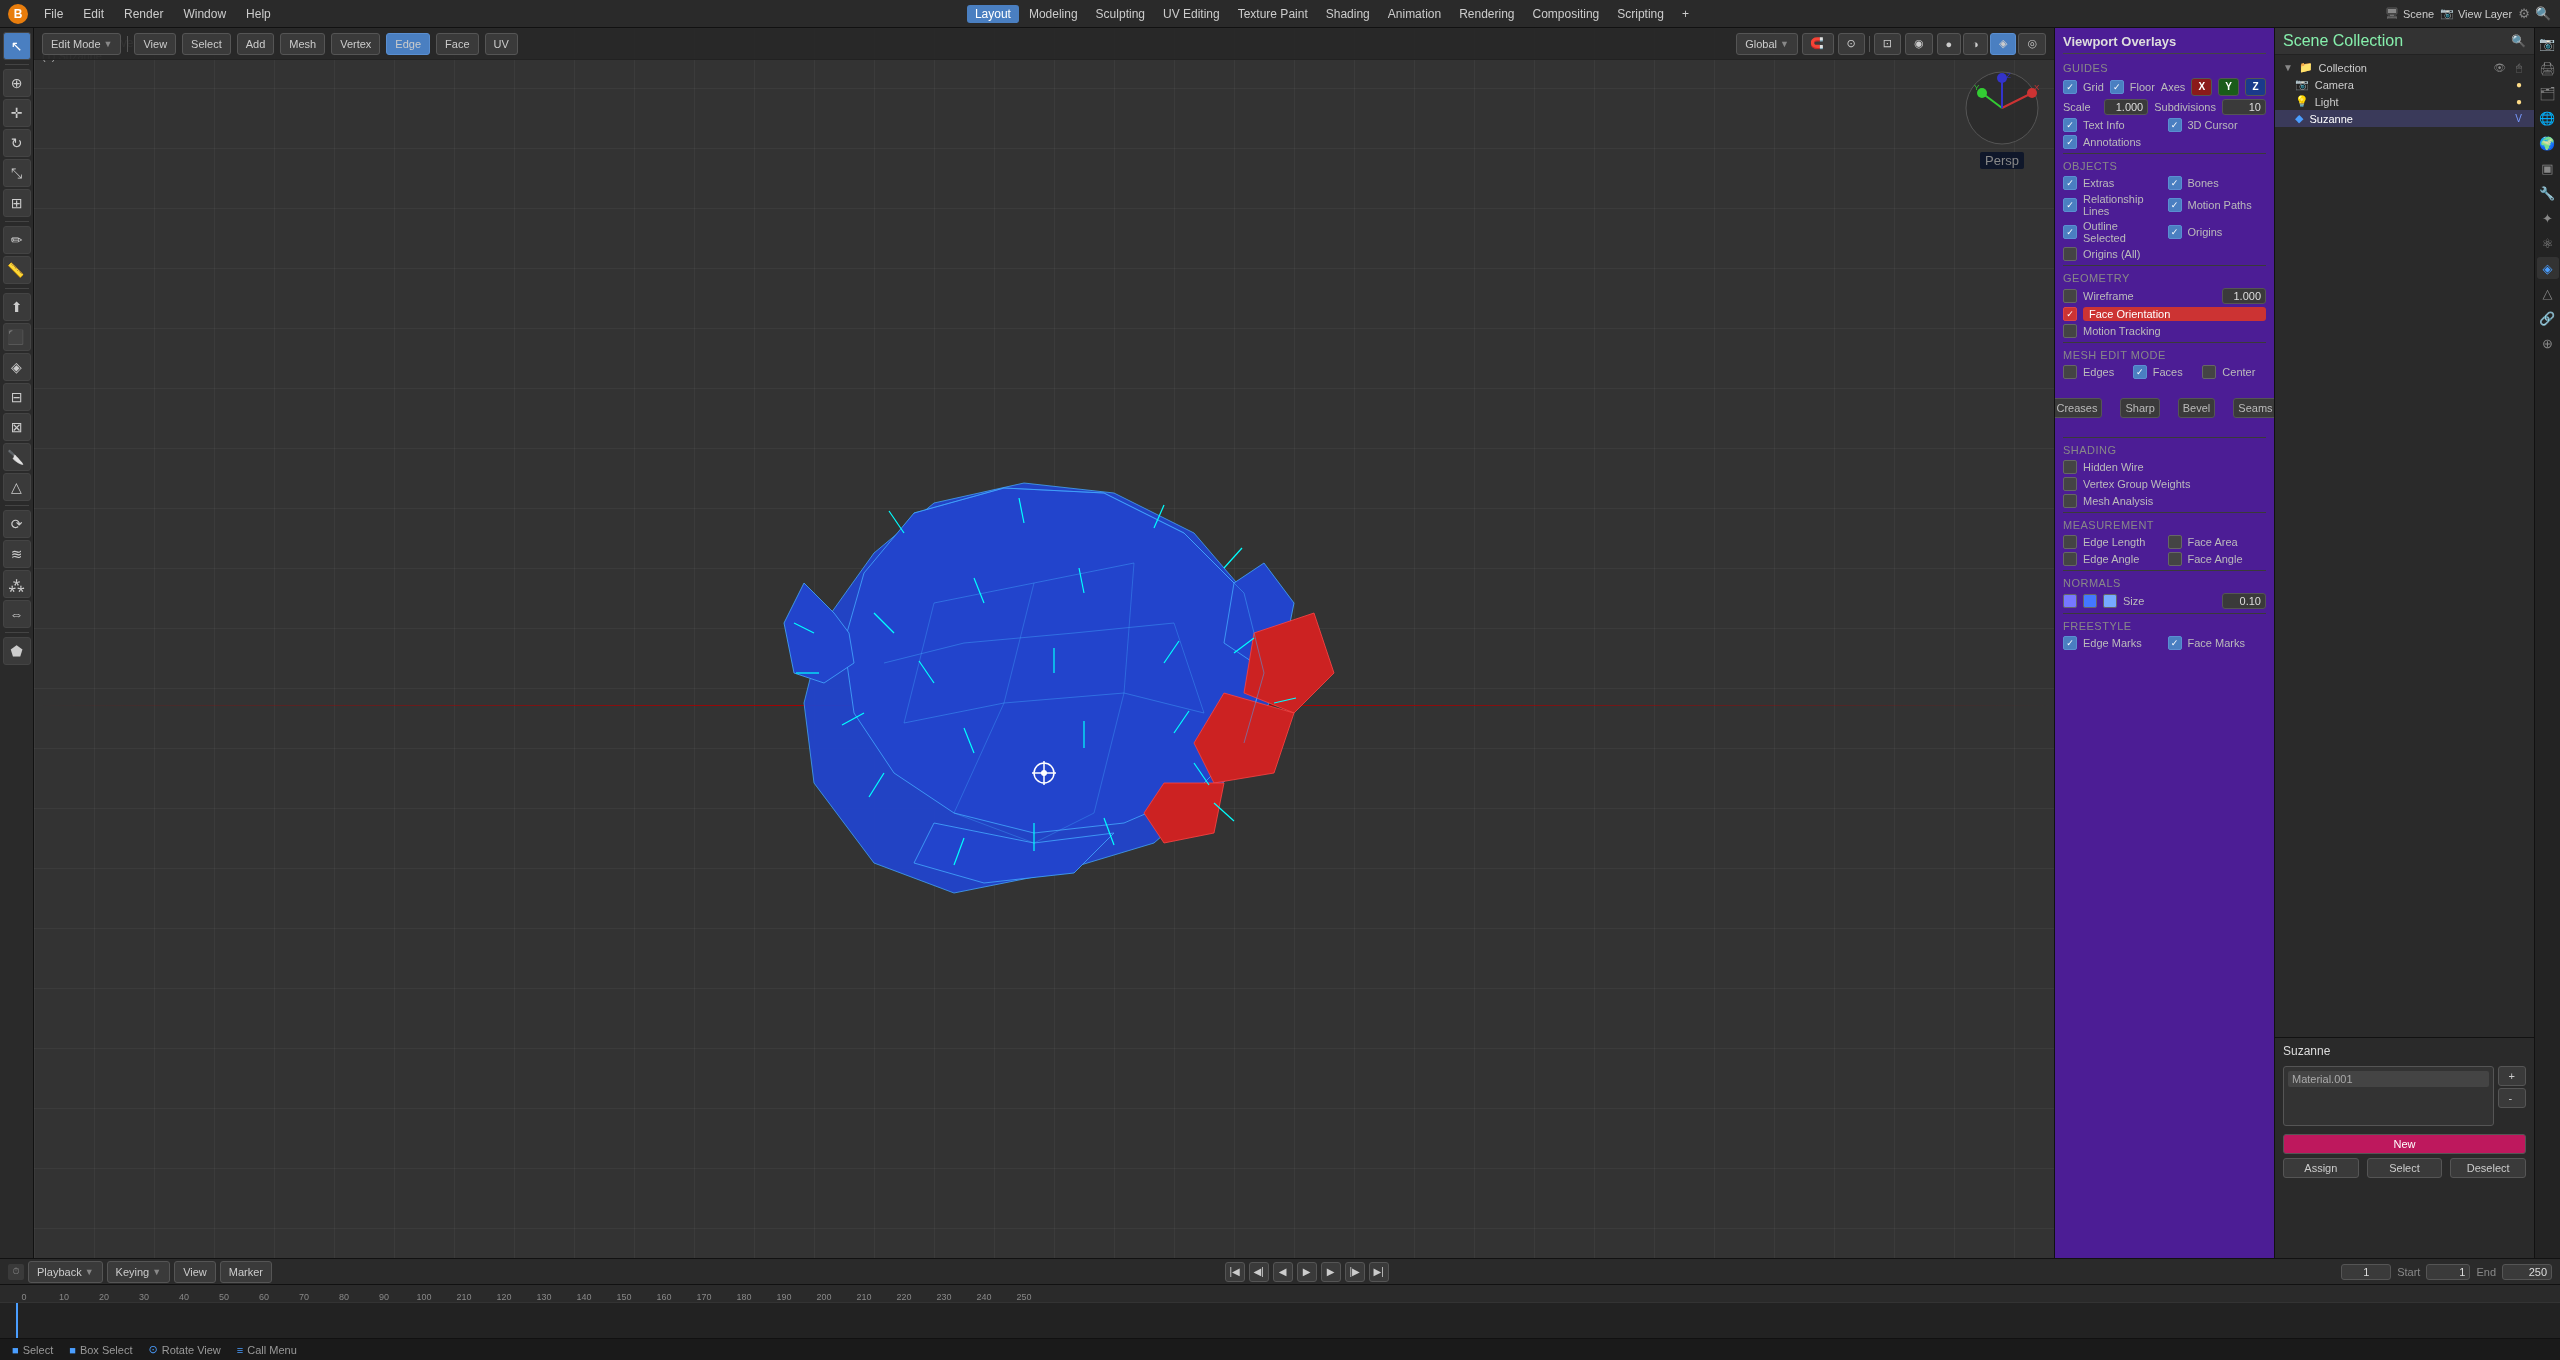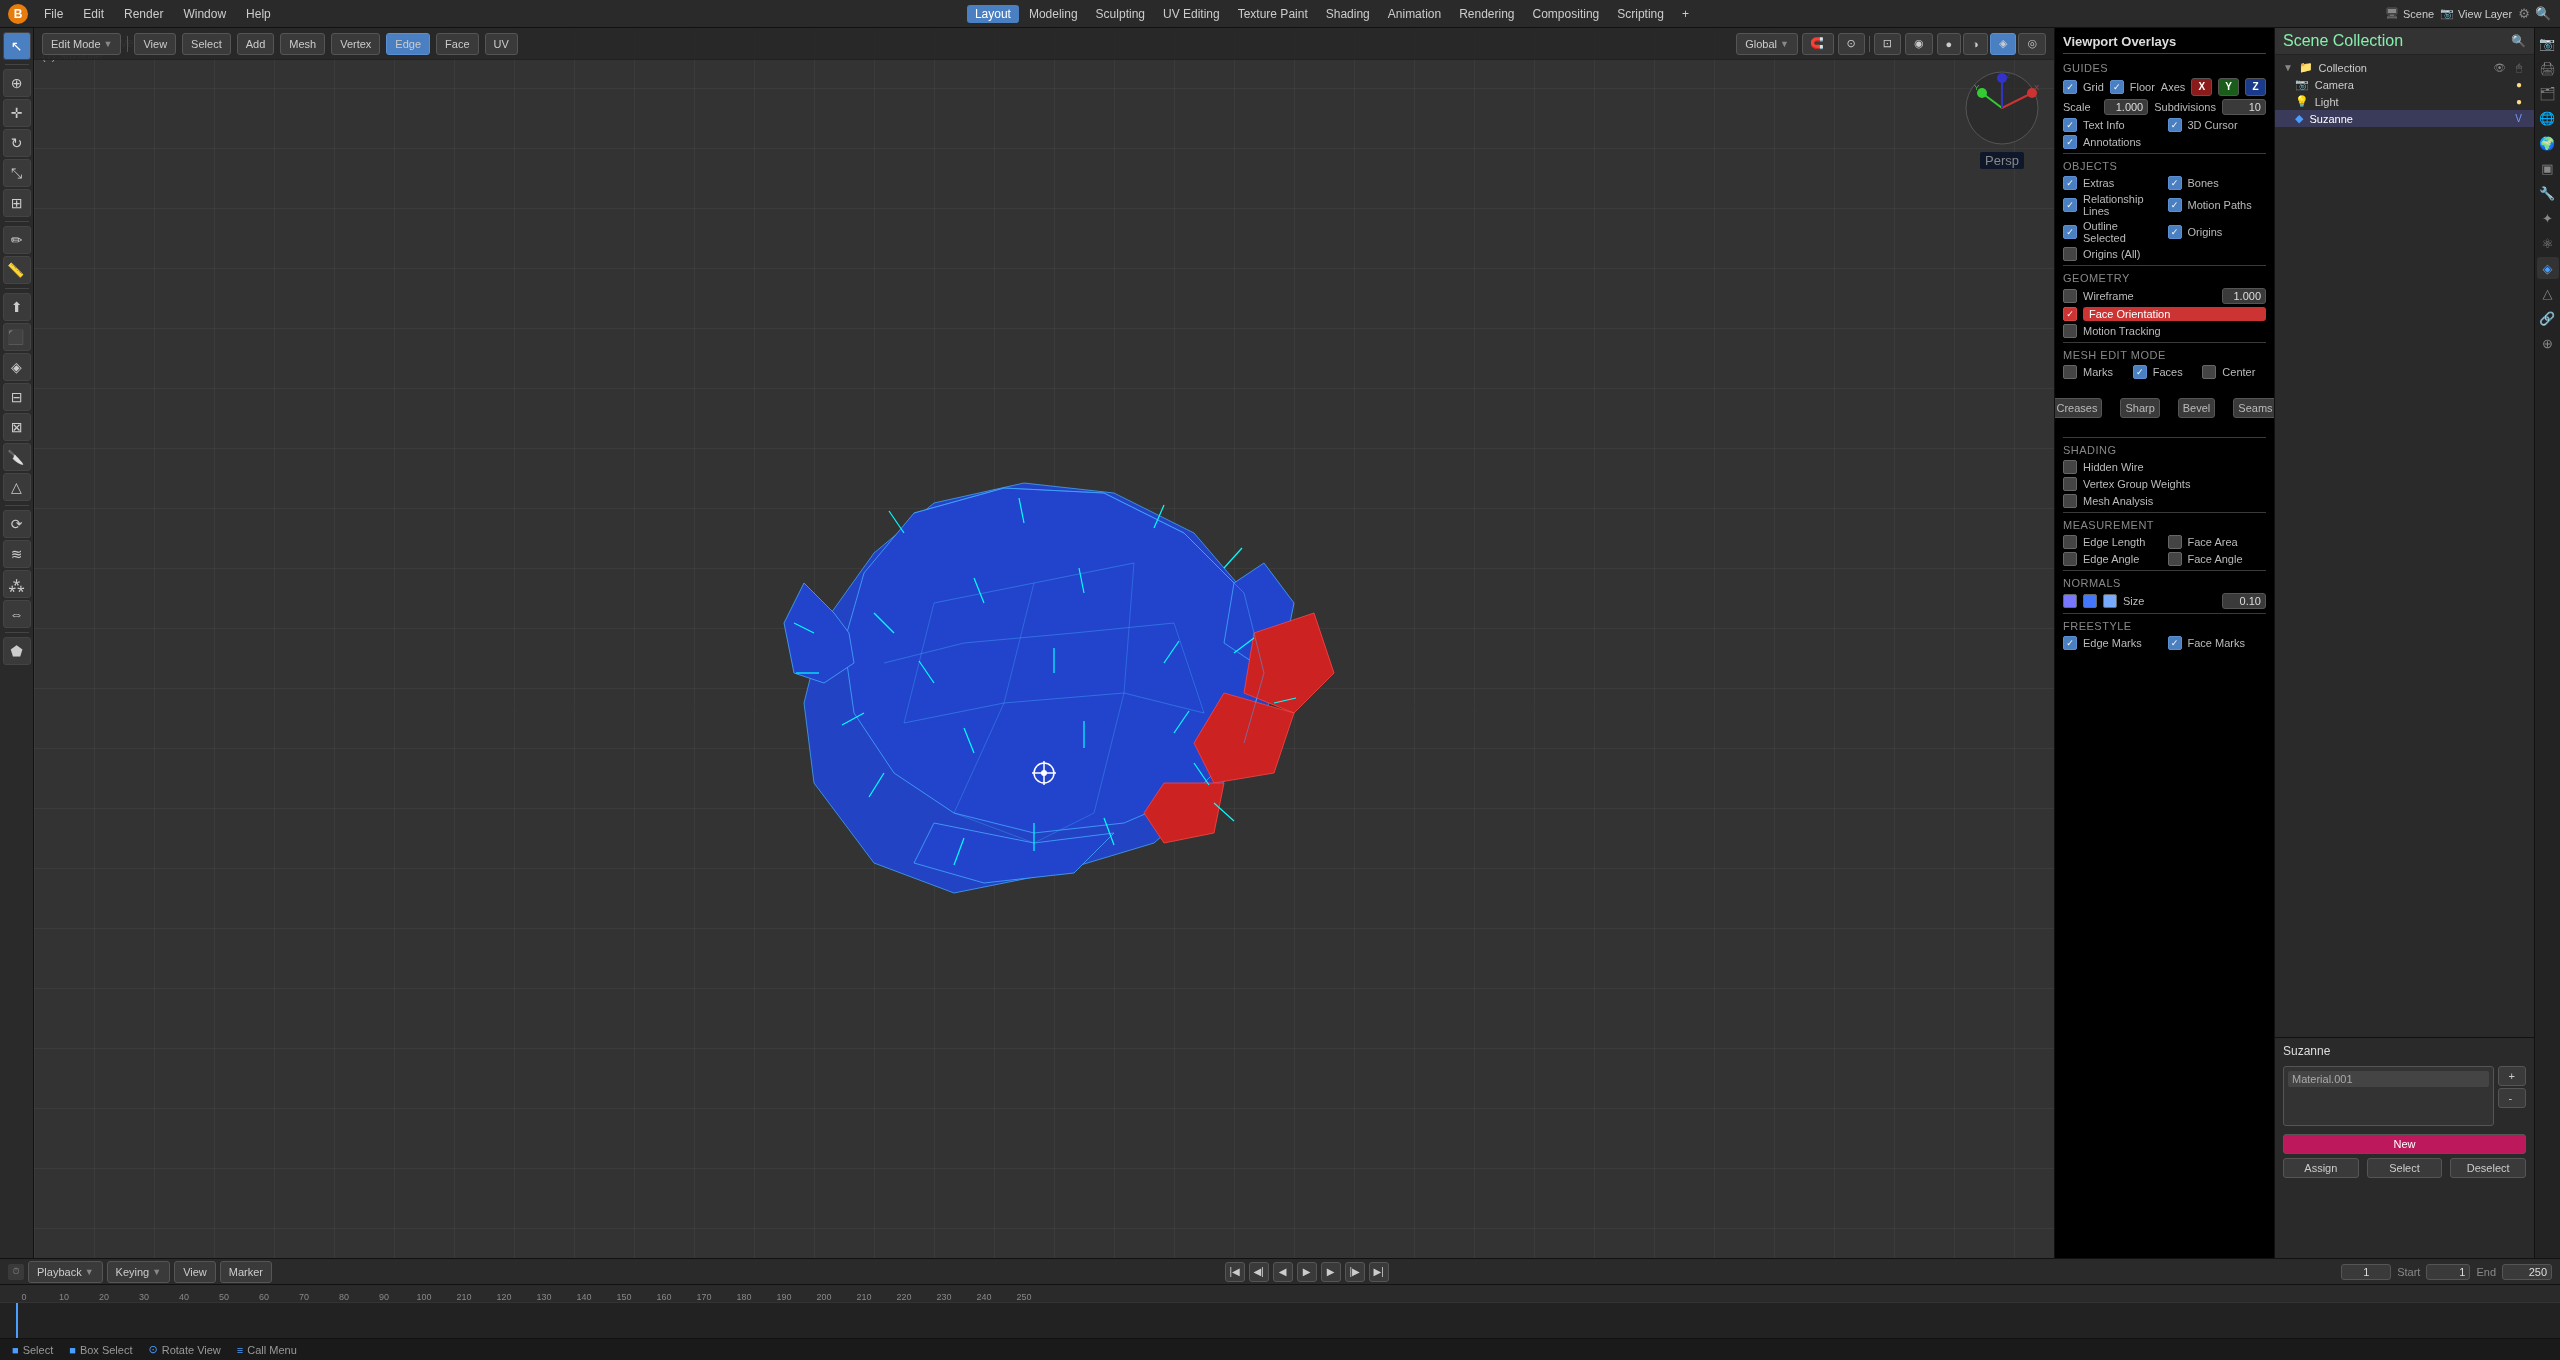--- a/index.html
+++ b/index.html
@@ -146,21 +146,21 @@
       color: #ccc;
       cursor: pointer;
       display: flex; align-items: center; gap: 3px;
       font-size: 11px;
     }
     .ctrl-btn.active { background: #4a7fc1; border-color: #5a8fd1; }
 
     
     .right-panel {
       width: 220px;
-      background: #000000;
+      background: #4c1d95;
       border-left: 1px solid #111;
       overflow-y: auto;
       flex-shrink: 0;
       font-size: 11px;
     }
     .overlay-panel {
       padding: 6px 8px;
     }
     .panel-title {
       font-size: 13px;
@@ -665,21 +665,21 @@
       <div class="row">
         <div class="checkbox"></div>
         <span class="row-label">Motion Tracking</span>
       </div>
 
       <div class="divider-h"></div>
 
       <div class="section-label">Mesh Edit Mode</div>
       <div class="row">
         <div class="checkbox"></div>
-        <span class="row-label">Marks</span>
+        <span class="row-label">Edges</span>
         <div class="checkbox checked"></div>
         <span class="row-label">Faces</span>
         <div class="checkbox"></div>
         <span class="row-label">Center</span>
       </div>
       <div class="btn-row">
         <div class="seg-btn">Creases</div>
         <div class="seg-btn">Sharp</div>
         <div class="seg-btn">Bevel</div>
         <div class="seg-btn">Seams</div>

